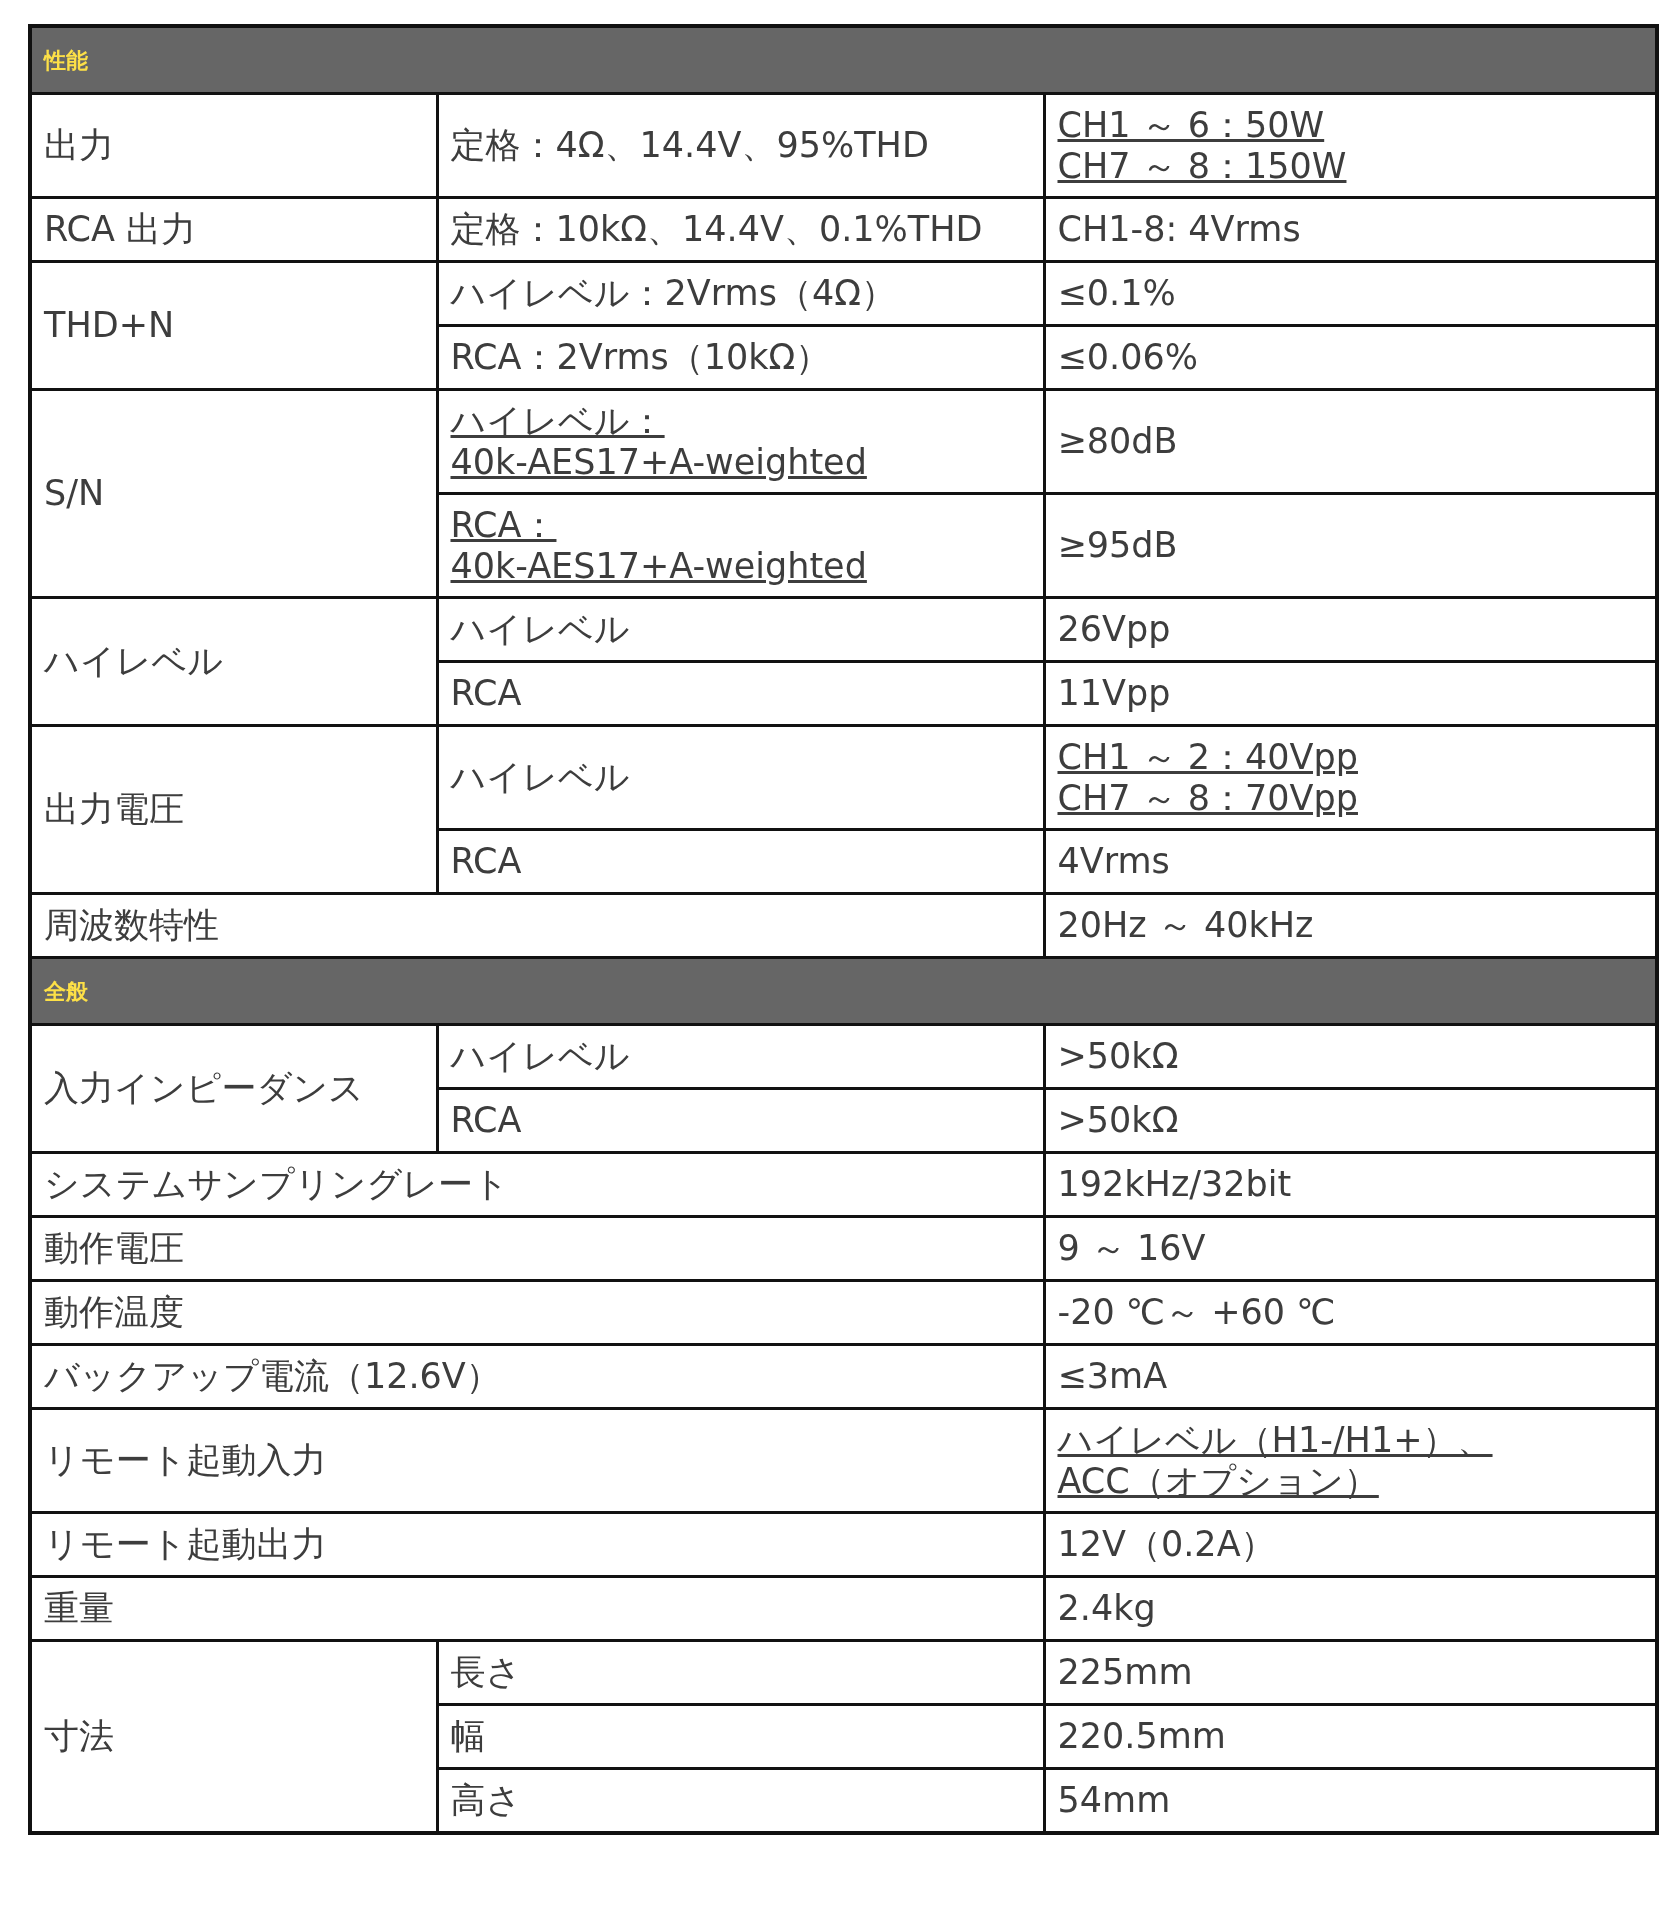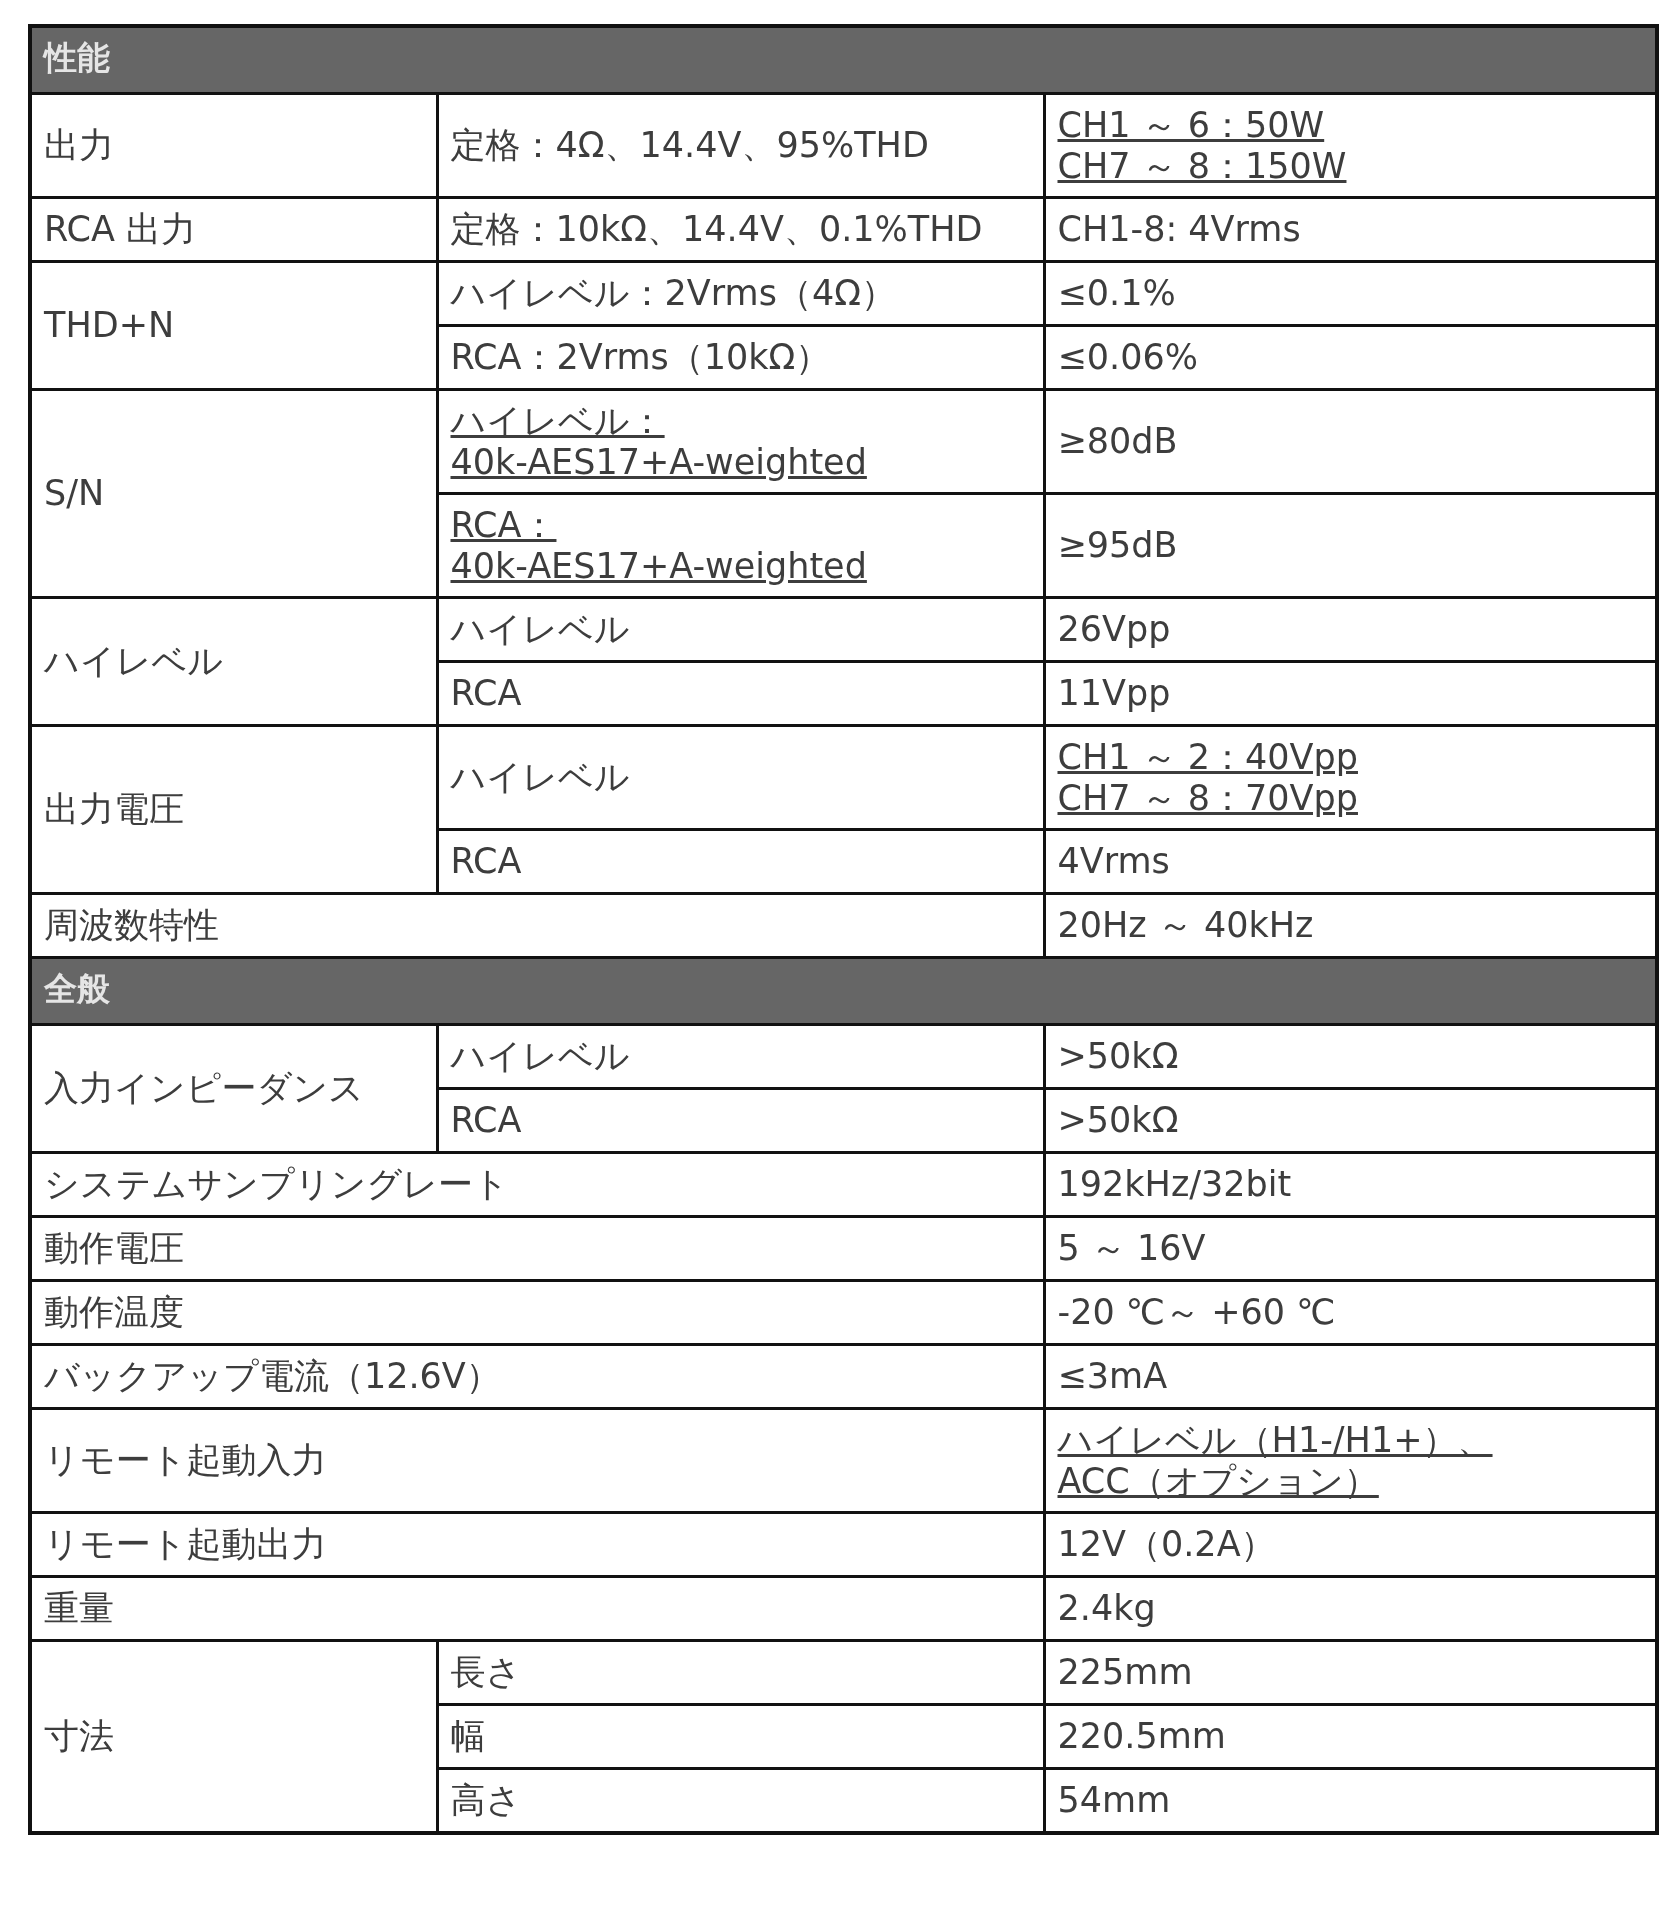--- a/index.html
+++ b/index.html
@@ -11,22 +11,22 @@
     border:4px solid #111;
   }
   .spec-table col.c1 { width:407px; }
   .spec-table col.c2 { width:607px; }
   .spec-table col.c3 { width:613px; }
   .spec-table td {
     border:3px solid #111; padding:0 12px; vertical-align:middle;
     font-size:35px; line-height:41px; white-space:nowrap; color:#3d3d3d;
   }
   .spec-table tr.section td {
-    background:#666666; color:#e5e5e5; height:64px; font-size:33px;
-    font-weight:bold; border-left:0; border-right:0;font-family:Liberation Mono, monospace;
+    background:#666666; color:#fde047; height:64px; font-size:22px;
+    font-weight:bold; border-left:0; border-right:0;
   }
   .h67 { height:61px; }
   .h107 { height:101px; }
   .mline span { display:block;text-decoration:underline; }
 </style>
 </head>
 <body>
 
 <table class="spec-table">
   <colgroup>
@@ -121,21 +121,21 @@
       <td class="h67">RCA</td>
       <td>&gt;50kΩ</td>
     </tr>
 
     <tr>
       <td colspan="2" class="h67">システムサンプリングレート</td>
       <td>192kHz/32bit</td>
     </tr>
     <tr>
       <td colspan="2" class="h67">動作電圧</td>
-      <td>5 ～ 16V</td>
+      <td>9 ～ 16V</td>
     </tr>
     <tr>
       <td colspan="2" class="h67">動作温度</td>
       <td>-20 ℃～ +60 ℃</td>
     </tr>
     <tr>
       <td colspan="2" class="h67">バックアップ電流（12.6V）</td>
       <td>≤3mA</td>
     </tr>
     <tr>

